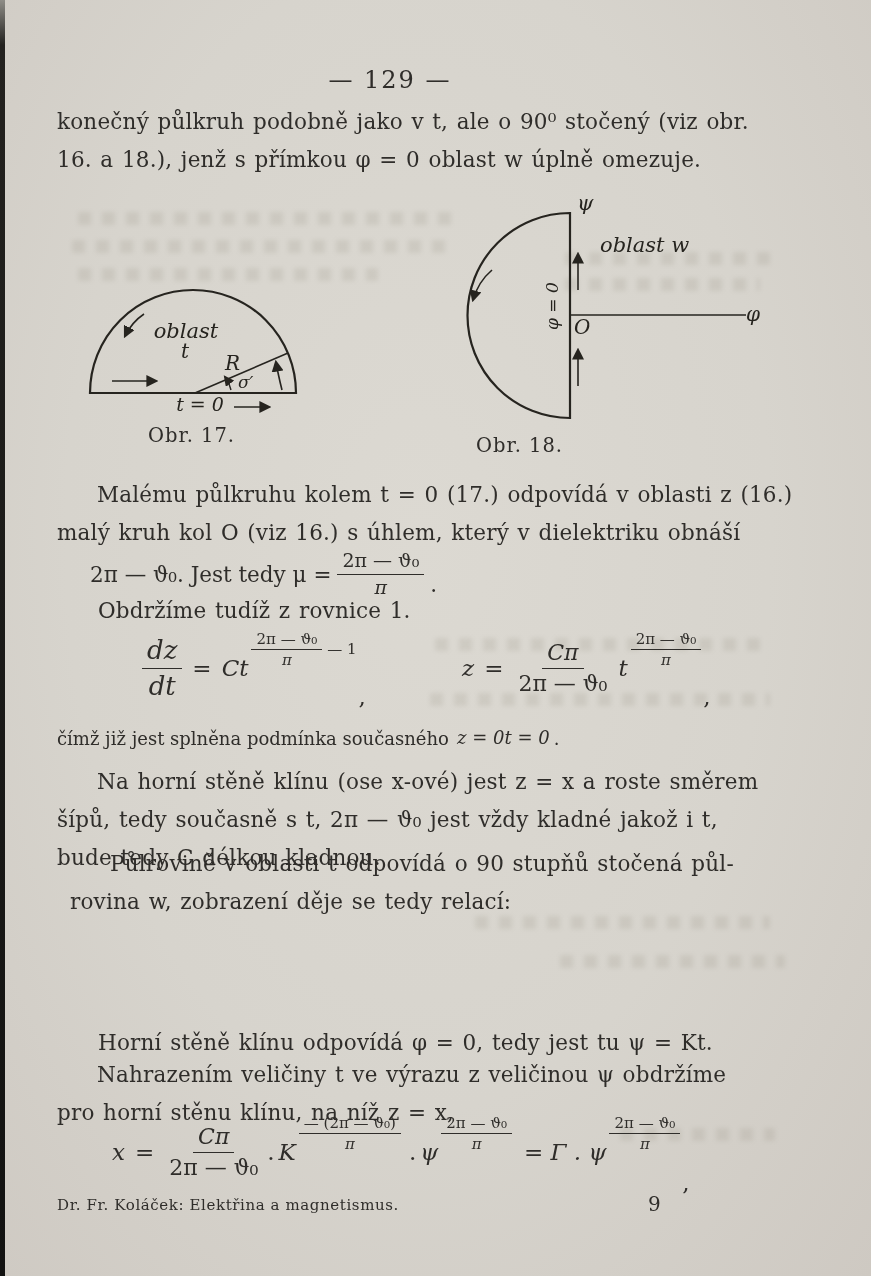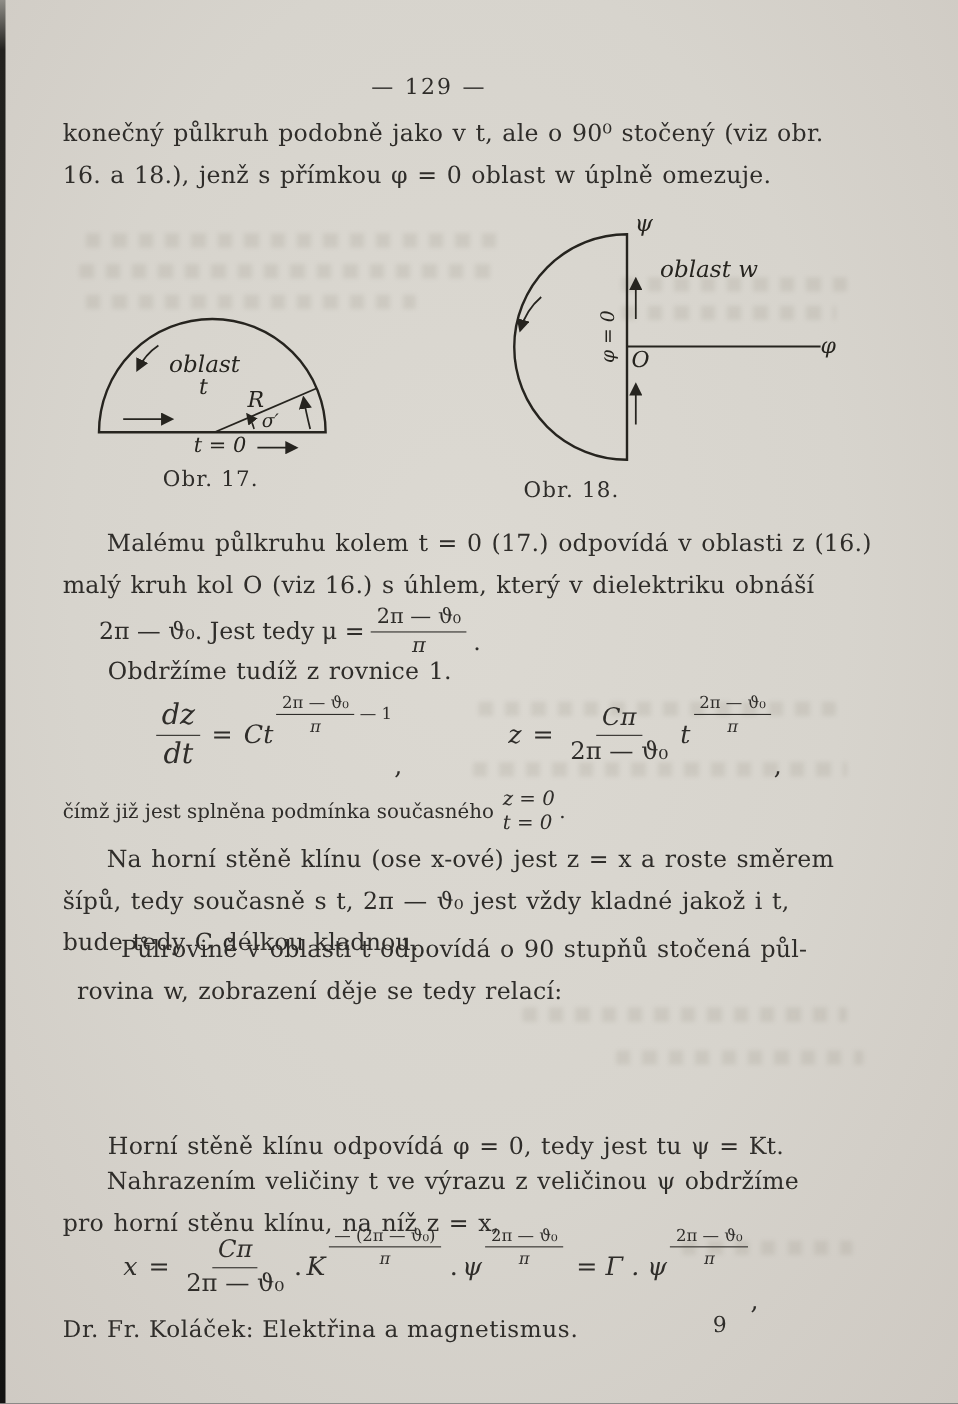--- a/index.html
+++ b/index.html
@@ -7,38 +7,38 @@
     position:relative;width:871px;height:1276px;overflow:hidden;
     background:radial-gradient(ellipse at 48% 42%, #dcd9d2 0%, #d7d4cd 55%, #cec9c2 100%);
     font-family:"DejaVu Serif","Liberation Serif",serif;color:#2f2d2a;
   }
   .edge-left{position:absolute;left:0;top:0;width:5px;height:100%;
     background:linear-gradient(180deg,#8f8d87 0,#23221f 45px,#121211 100%);}
   .txt{position:absolute;font-size:21.5px;line-height:38px;letter-spacing:.2px;
     word-spacing:1.5px;white-space:pre-line;}
   .indent{text-indent:40px;}
   .header{position:absolute;left:30px;top:66px;width:720px;text-align:center;
-    font-size:20px;letter-spacing:2px;}
+    font-size:24px;letter-spacing:2px;}
   .caption{position:absolute;font-size:19.5px;letter-spacing:1px;}
   .it{font-style:italic;}
   
   .eq{position:absolute;display:flex;align-items:center;font-size:23px;}
   .eq .gap{width:10px;}
   .frac{display:inline-flex;flex-direction:column;align-items:center;line-height:1.25;}
   .frac .num{padding:0 5px 1px;border-bottom:1.6px solid currentColor;}
   .frac .den{padding:1px 5px 0;}
   .supgrp{display:inline-flex;align-items:center;font-size:15px;
     transform:translateY(-19px);margin-left:3px;}
   .supgrp .frac{line-height:1.2;}
   .comma{align-self:flex-end;transform:translateY(4px);margin-left:2px;}
-  .stack{display:inline-flex;flex-direction:column;align-items:flex-start;
+  .stack{display:inline-flex;flex-direction:row;align-items:center;
     line-height:22px;font-style:italic;margin-left:8px;}
   .row-flex{position:absolute;display:flex;align-items:center;}
   .inline-frac{font-size:19px;margin:0 6px;}
-  .footer{position:absolute;font-size:21px;letter-spacing:.6px;}
+  .footer{position:absolute;font-size:15px;letter-spacing:.6px;}
   .page-num-bottom{position:absolute;font-size:20px;}
   
   .ghost{position:absolute;height:13px;opacity:.5;filter:blur(2px);border-radius:2px;
     background:repeating-linear-gradient(90deg,rgba(146,140,126,.34) 0 13px,rgba(215,212,205,0) 13px 24px);}
   svg text{font-family:"DejaVu Serif","Liberation Serif",serif;}
 </style>
 </head>
 <body>
 
 <div class="scan">

